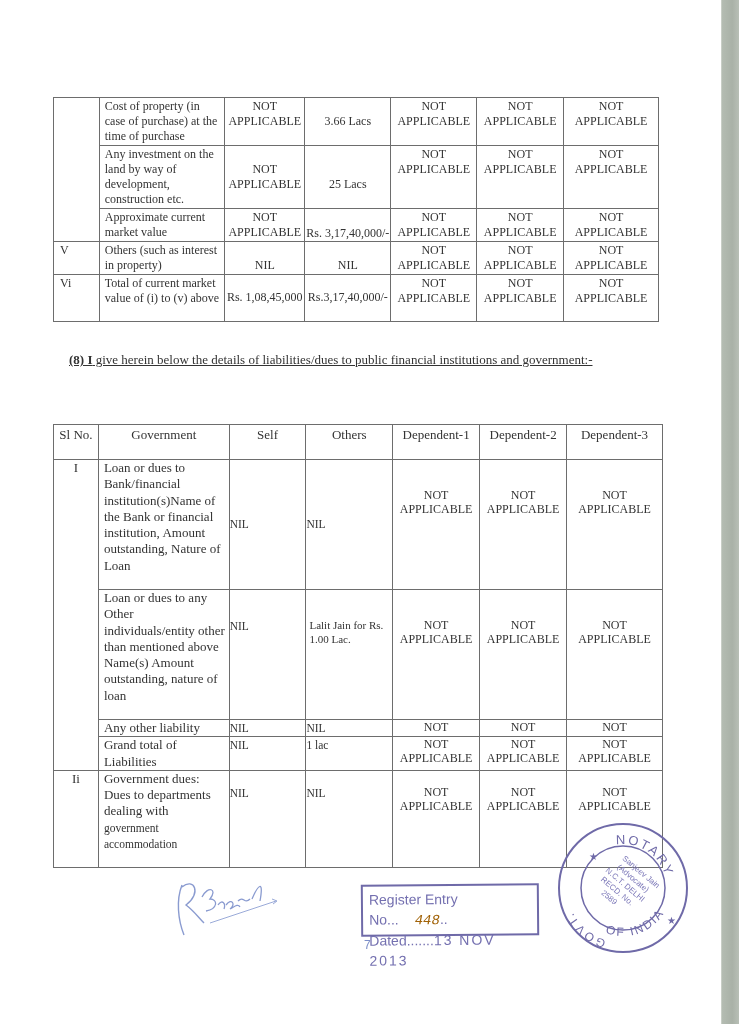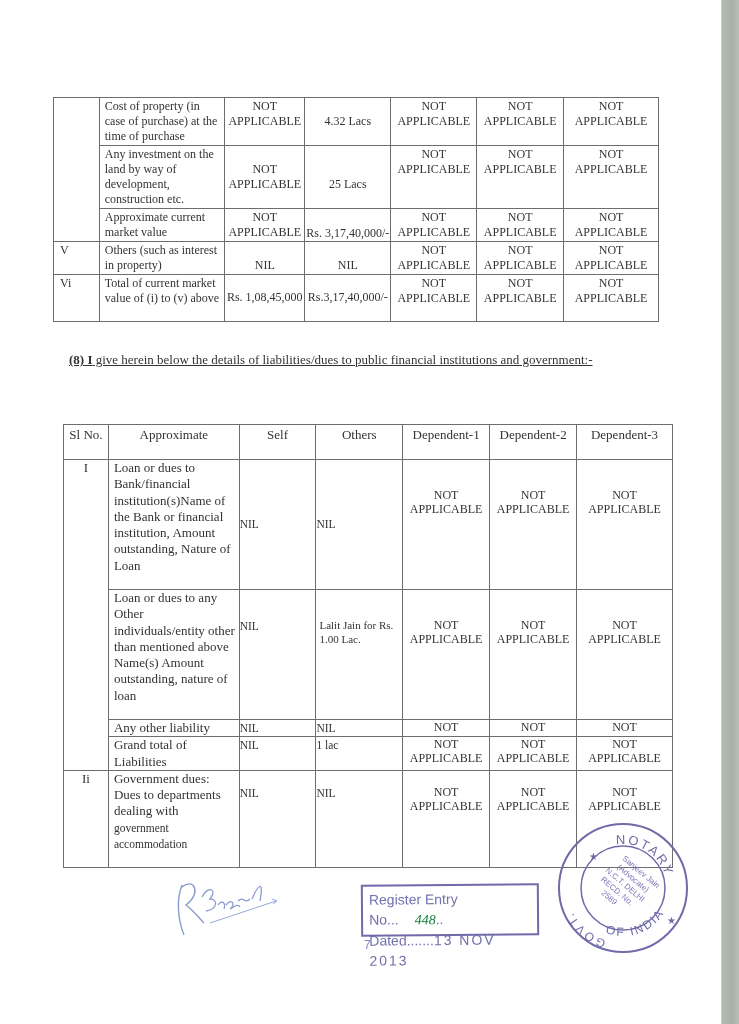--- a/index.html
+++ b/index.html
@@ -46,21 +46,21 @@
     
     .para {
       position: absolute; left: 69px; font-size: 13px; line-height: 17px; color: #333;
     }
     .p1 { top: 351px; text-decoration: underline; }
     .p2 { top: 376px; }
     .p2 .indent { display: block; padding-left: 40px; }
     .bold { font-weight: bold; }
 
     
-    #t2 { left: 63px; top: 424px; width: 610px; font-size: 13px; line-height: 16.3px; }
+    #t2 { left: 53px; top: 424px; width: 610px; font-size: 13px; line-height: 16.3px; }
     #t2 col.c0 { width: 45px; }
     #t2 col.c1 { width: 131px; }
     #t2 col.c2 { width: 77px; }
     #t2 col.c3 { width: 87px; }
     #t2 col.c4 { width: 87px; }
     #t2 col.c5 { width: 87px; }
     #t2 col.c6 { width: 96px; }
     #t2 th { padding-top: 2px; text-align: center; }
     #t2 td.desc { padding-left: 5px; }
     #t2 td.val { font-size: 11.5px; padding-left: 0; }
@@ -77,21 +77,21 @@
     .signature {
       position: absolute; left: 172px; top: 875px; width: 110px; height: 65px;
     }
     .register-stamp {
       position: absolute; left: 361px; top: 884px; width: 178px; height: 52px;
       border: 2px solid #6f6aa8; color: #7470b0;
       font-family: "Liberation Sans", "DejaVu Sans", sans-serif;
       font-size: 14px; line-height: 20px; padding: 3px 6px;
       transform: rotate(-0.5deg);
     }
-    .register-stamp .hand { color: #15803d; font-family: Liberation Serif, serif; font-style: italic; margin-left: 16px; }
+    .register-stamp .hand { color: #a16207; font-family: Liberation Mono, monospace; font-style: italic; margin-left: 16px; }
     .register-stamp .date { letter-spacing: 2px; }
     .stray-mark {
       position: absolute; left: 364px; top: 938px; font-size: 12px; color: #7d8fc9;
       font-family: "Liberation Sans", sans-serif;
     }
     .notary-seal {
       position: absolute; left: 555px; top: 820px; width: 136px; height: 136px;
     }
   </style>
 </head>
@@ -107,21 +107,21 @@
       <col class="c3">
       <col class="c4">
       <col class="c5">
       <col class="c6">
   </colgroup>
   <tbody>
     <tr style="height:46px">
       <td rowspan="3"></td>
       <td class="desc">Cost of property (in case of purchase) at the time of purchase</td>
       <td class="c">NOT APPLICABLE</td>
-      <td class="c mid">4.32 Lacs</td>
+      <td class="c mid">3.66 Lacs</td>
       <td class="c">NOT APPLICABLE</td>
       <td class="c">NOT APPLICABLE</td>
       <td class="c">NOT APPLICABLE</td>
     </tr>
     <tr style="height:62px">
       <td class="desc">Any investment on the land by way of development, construction etc.</td>
       <td class="c mid">NOT APPLICABLE</td>
       <td class="c mid" style="vertical-align:top;padding-top:15px">25 Lacs</td>
       <td class="c">NOT APPLICABLE</td>
       <td class="c">NOT APPLICABLE</td>
@@ -168,21 +168,21 @@
       <col class="c1">
       <col class="c2">
       <col class="c3">
       <col class="c4">
       <col class="c5">
       <col class="c6">
   </colgroup>
   <thead>
     <tr class="h-row1">
       <th>Sl No.</th>
-      <th>Approximate</th>
+      <th>Government</th>
       <th>Self</th>
       <th>Others</th>
       <th>Dependent-1</th>
       <th>Dependent-2</th>
       <th>Dependent-3</th>
     </tr>
   </thead>
   <tbody>
     <tr class="h-row2">
       <td rowspan="4" class="c">I</td>

